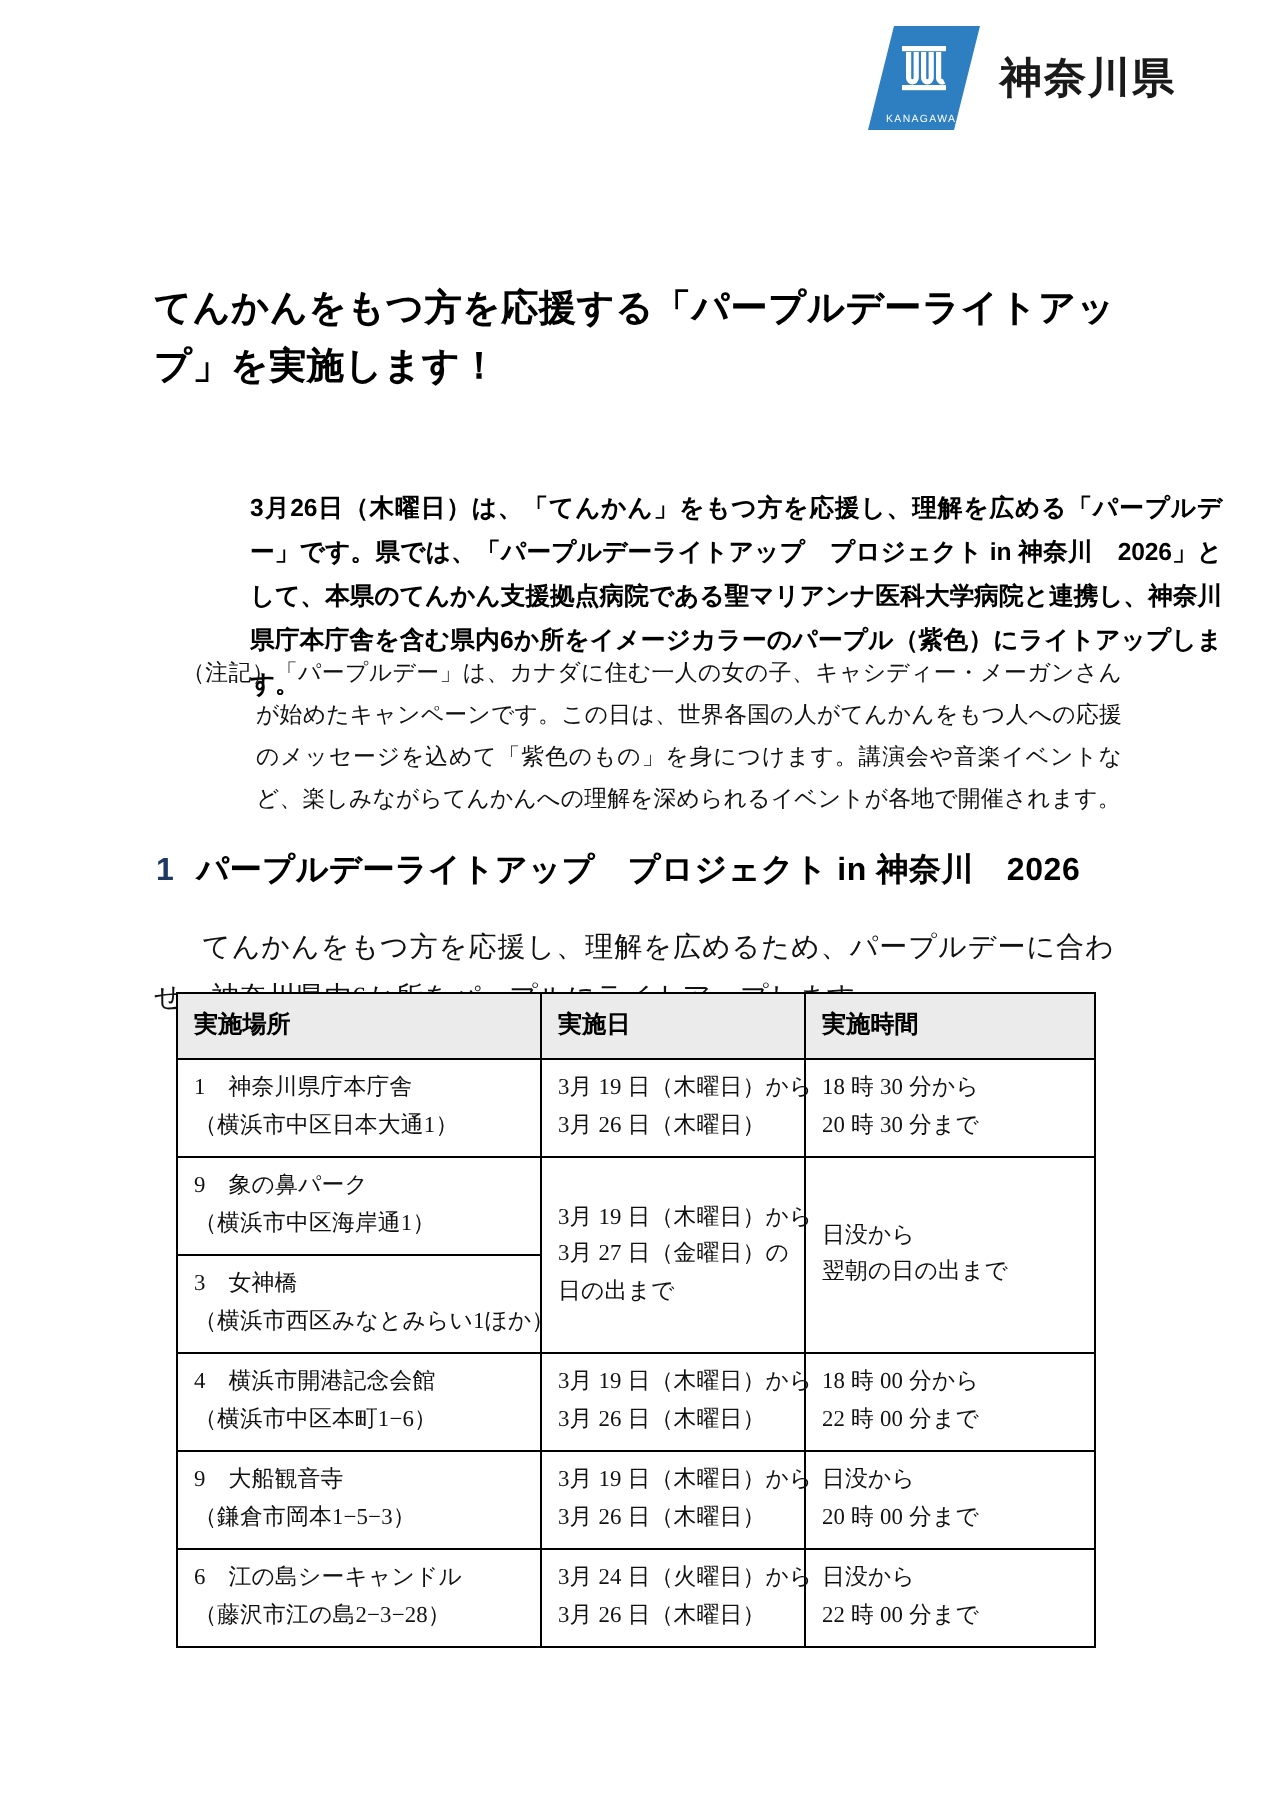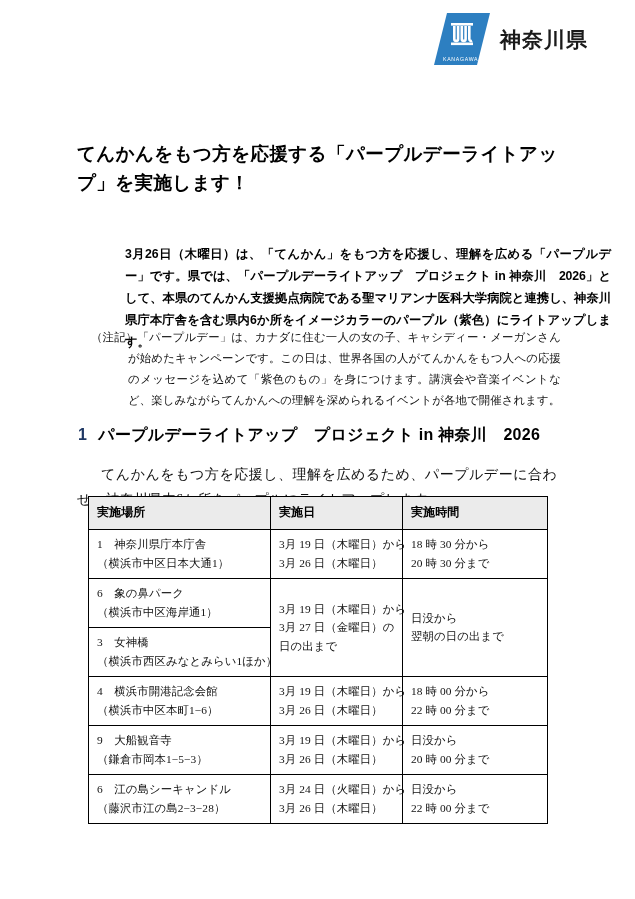--- a/index.html
+++ b/index.html
@@ -264,21 +264,21 @@
               <span class="l1">3月 19 日（木曜日）から</span>
               <span class="l2">3月 26 日（木曜日）</span>
             </td>
             <td>
               <span class="l1">18 時 30 分から</span>
               <span class="l2">20 時 30 分まで</span>
             </td>
           </tr>
           <tr>
             <td class="cell-place">
-              <span class="l1">6　象の鼻パーク</span>
+              <span class="l1">9　象の鼻パーク</span>
               <span class="l2">（横浜市中区海岸通1）</span>
             </td>
             <td rowspan="2" class="cell-merged">
               <span class="l1">3月 19 日（木曜日）から</span>
               <span class="l2">3月 27 日（金曜日）の</span>
               <span class="l3">日の出まで</span>
             </td>
             <td rowspan="2" class="cell-merged">
               <span class="l1">日没から</span>
               <span class="l2">翌朝の日の出まで</span>

